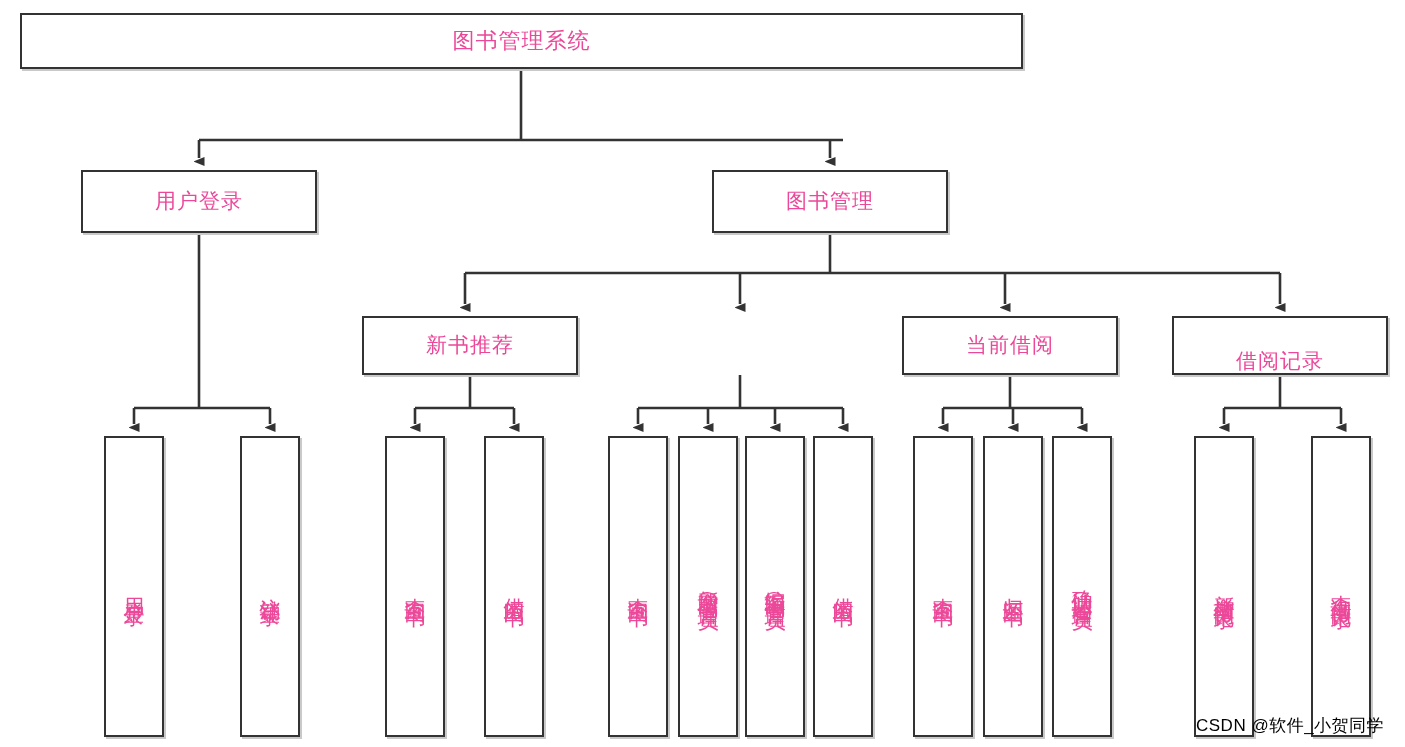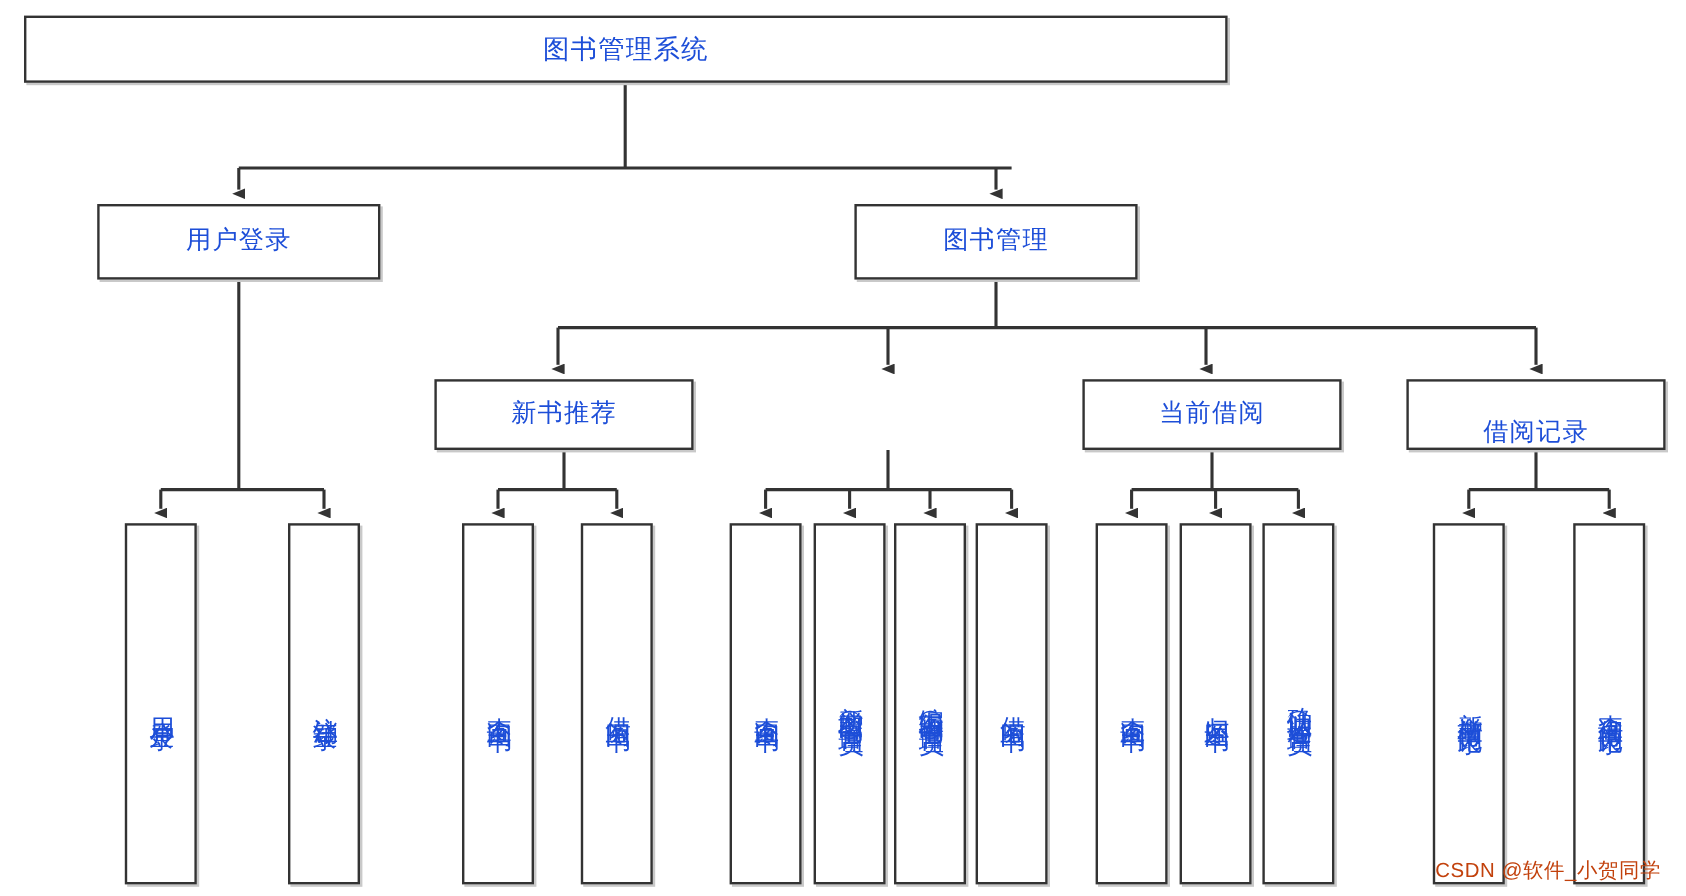--- a/index.html
+++ b/index.html
@@ -25,21 +25,21 @@
     height: 747px;
   }
   .node {
     position: absolute;
     box-sizing: border-box;
     background: #ffffff;
     border: 2px solid #333333;
     display: flex;
     align-items: center;
     justify-content: center;
-    color: #1d4ed8;
+    color: #ec4899;
   }
   .node.shadowed {
     box-shadow: 2px 2px 0 0 #c9c9c9;
   }
   .node-label {
     font-size: 21px;
     line-height: 1.15;
     letter-spacing: 1px;
     white-space: nowrap;
   }
@@ -47,21 +47,21 @@
     writing-mode: vertical-rl;
     text-orientation: upright;
     font-size: 21px;
     letter-spacing: 3px;
     white-space: nowrap;
   }
   .node.root .node-label { font-size: 22px; }
   .watermark {
     position: absolute;
     font-size: 17px;
-    color: #c2410c;
+    color: #000000;
     white-space: nowrap;
     letter-spacing: 0.5px;
     pointer-events: none;
   }
 </style>
 </head>
 <body>
 
 <div id="canvas">
 

